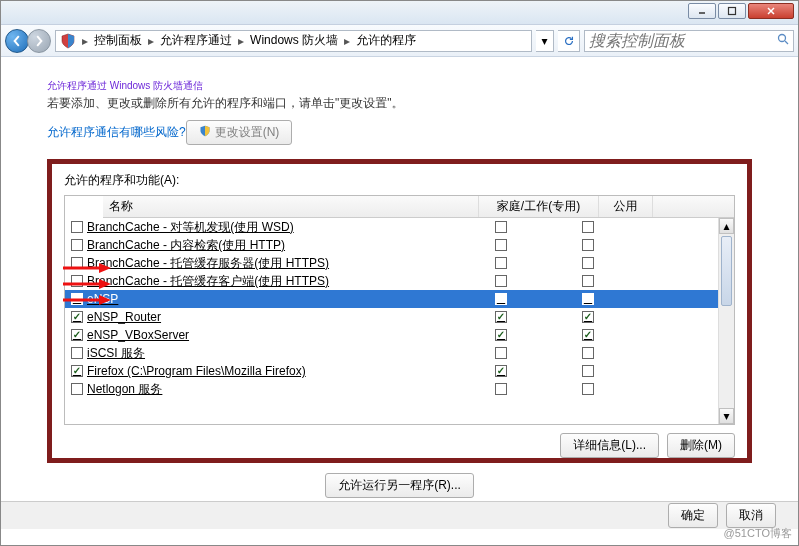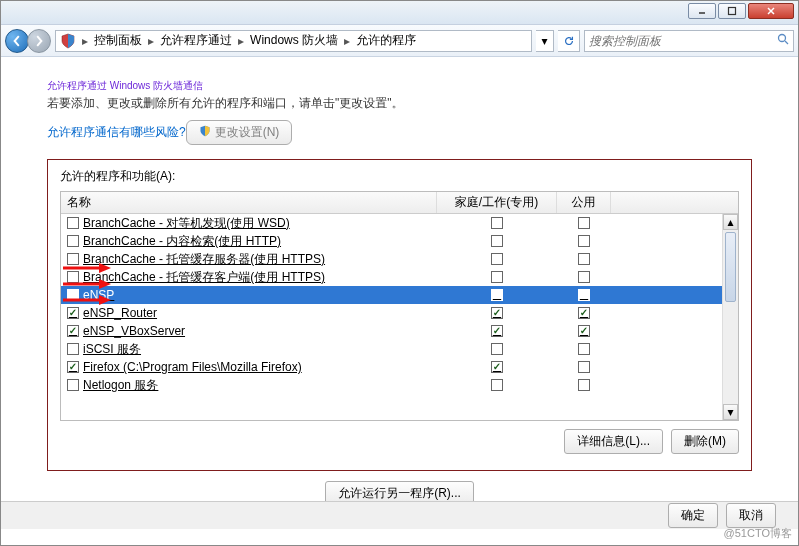--- a/index.html
+++ b/index.html
@@ -15,33 +15,33 @@
   .navbtn-group { display:flex; }
   .nav-circle { width:24px; height:24px; border-radius:50%; background:radial-gradient(circle at 30% 30%,#6fb6f0,#1f6db8); border:1px solid #235a8c; display:flex; align-items:center; justify-content:center; color:#fff; }
   .nav-circle.disabled { background:radial-gradient(circle at 30% 30%,#cdd6e0,#9aa6b3); border-color:#8b97a3; }
   .nav-circle svg { width:12px; height:12px; }
   .breadcrumb { flex:1; height:22px; border:1px solid #b0bac6; background:#fff; display:flex; align-items:center; padding:0 4px; gap:4px; white-space:nowrap; overflow:hidden; }
   .crumb-icon { width:16px; height:16px; display:inline-flex; align-items:center; justify-content:center; }
   .crumb-text { color:#000; }
   .chevron { color:#555; padding:0 2px; }
   .bc-refresh { width:22px; height:22px; border:1px solid #b0bac6; border-left:none; background:#fff; display:flex; align-items:center; justify-content:center; }
   .search-box { height:22px; width:210px; border:1px solid #b0bac6; background:#fff; display:flex; align-items:center; padding:0 4px; gap:4px; color:#888; }
-  .search-box input { border:none; outline:none; font-size:12px; width:100%; color:#555; font-style:italic; }
+  .search-box input { border:none; outline:none; font-size:16px; width:100%; color:#555; font-style:italic; }
   
   .body-area { padding: 22px 46px 10px 46px; }
   .page-title { font-size:10px; color:#6d28d9; margin-bottom:2px; }
   .page-sub { color:#333; margin-bottom:8px; }
   .row-link { display:flex; justify-content:flex-start; align-items:center; margin-bottom:14px; }
   .link { color:#0066cc; cursor:pointer; }
   .btn { background:linear-gradient(#fdfdfd,#ebebeb); border:1px solid #adadad; border-radius:3px; padding:3px 12px; cursor:pointer; display:inline-flex; align-items:center; gap:4px; }
-  .btn.disabled { color:#808080;border-radius:6px; }
-  .panel { border:1px solid #7f1d1d; padding:8px 12px 16px 12px; }
+  .btn.disabled { color:#808080; }
+  .panel { border:5px solid #7f1d1d; padding:8px 12px 0 12px; }
   .panel-label { margin-bottom:6px; }
   .grid-wrap { border:1px solid #bcbcbc; height:230px; display:flex; flex-direction:column; background:#fff; position:relative; }
-  .grid-header { display:flex; background:linear-gradient(#fafafa,#ededed); border-bottom:1px solid #ccc; height:22px; }
+  .grid-header { display:flex; background:linear-gradient(#fafafa,#ededed); border-bottom:1px solid #ccc; height:22px;margin-left:38px; }
   .gh { flex:0 0 auto; display:flex; align-items:center; padding:0 6px; border-right:1px solid #ddd; }
   .gh.name { width:376px; }
   .gh.col1 { width:120px; justify-content:center; }
   .gh.col2 { width:54px; justify-content:center; }
   .grid-body { flex:1; overflow:hidden; position:relative;text-decoration:underline; }
   .grid-scroll { position:absolute; right:0; top:0; bottom:0; width:16px; background:#efefef; border-left:1px solid #ddd; }
   .scroll-btn { height:16px; background:linear-gradient(#fafafa,#e0e0e0); border:1px solid #c0c0c0; display:flex; align-items:center; justify-content:center; }
   .scroll-btn.bot { position:absolute; bottom:0; left:0; right:0; }
   .scroll-thumb { position:absolute; left:2px; right:2px; top:18px; height:70px; background:linear-gradient(#e8eef7,#c8d6e8); border:1px solid #9fb3cc; border-radius:2px; }
   .grid-rows { padding-right:16px; }

